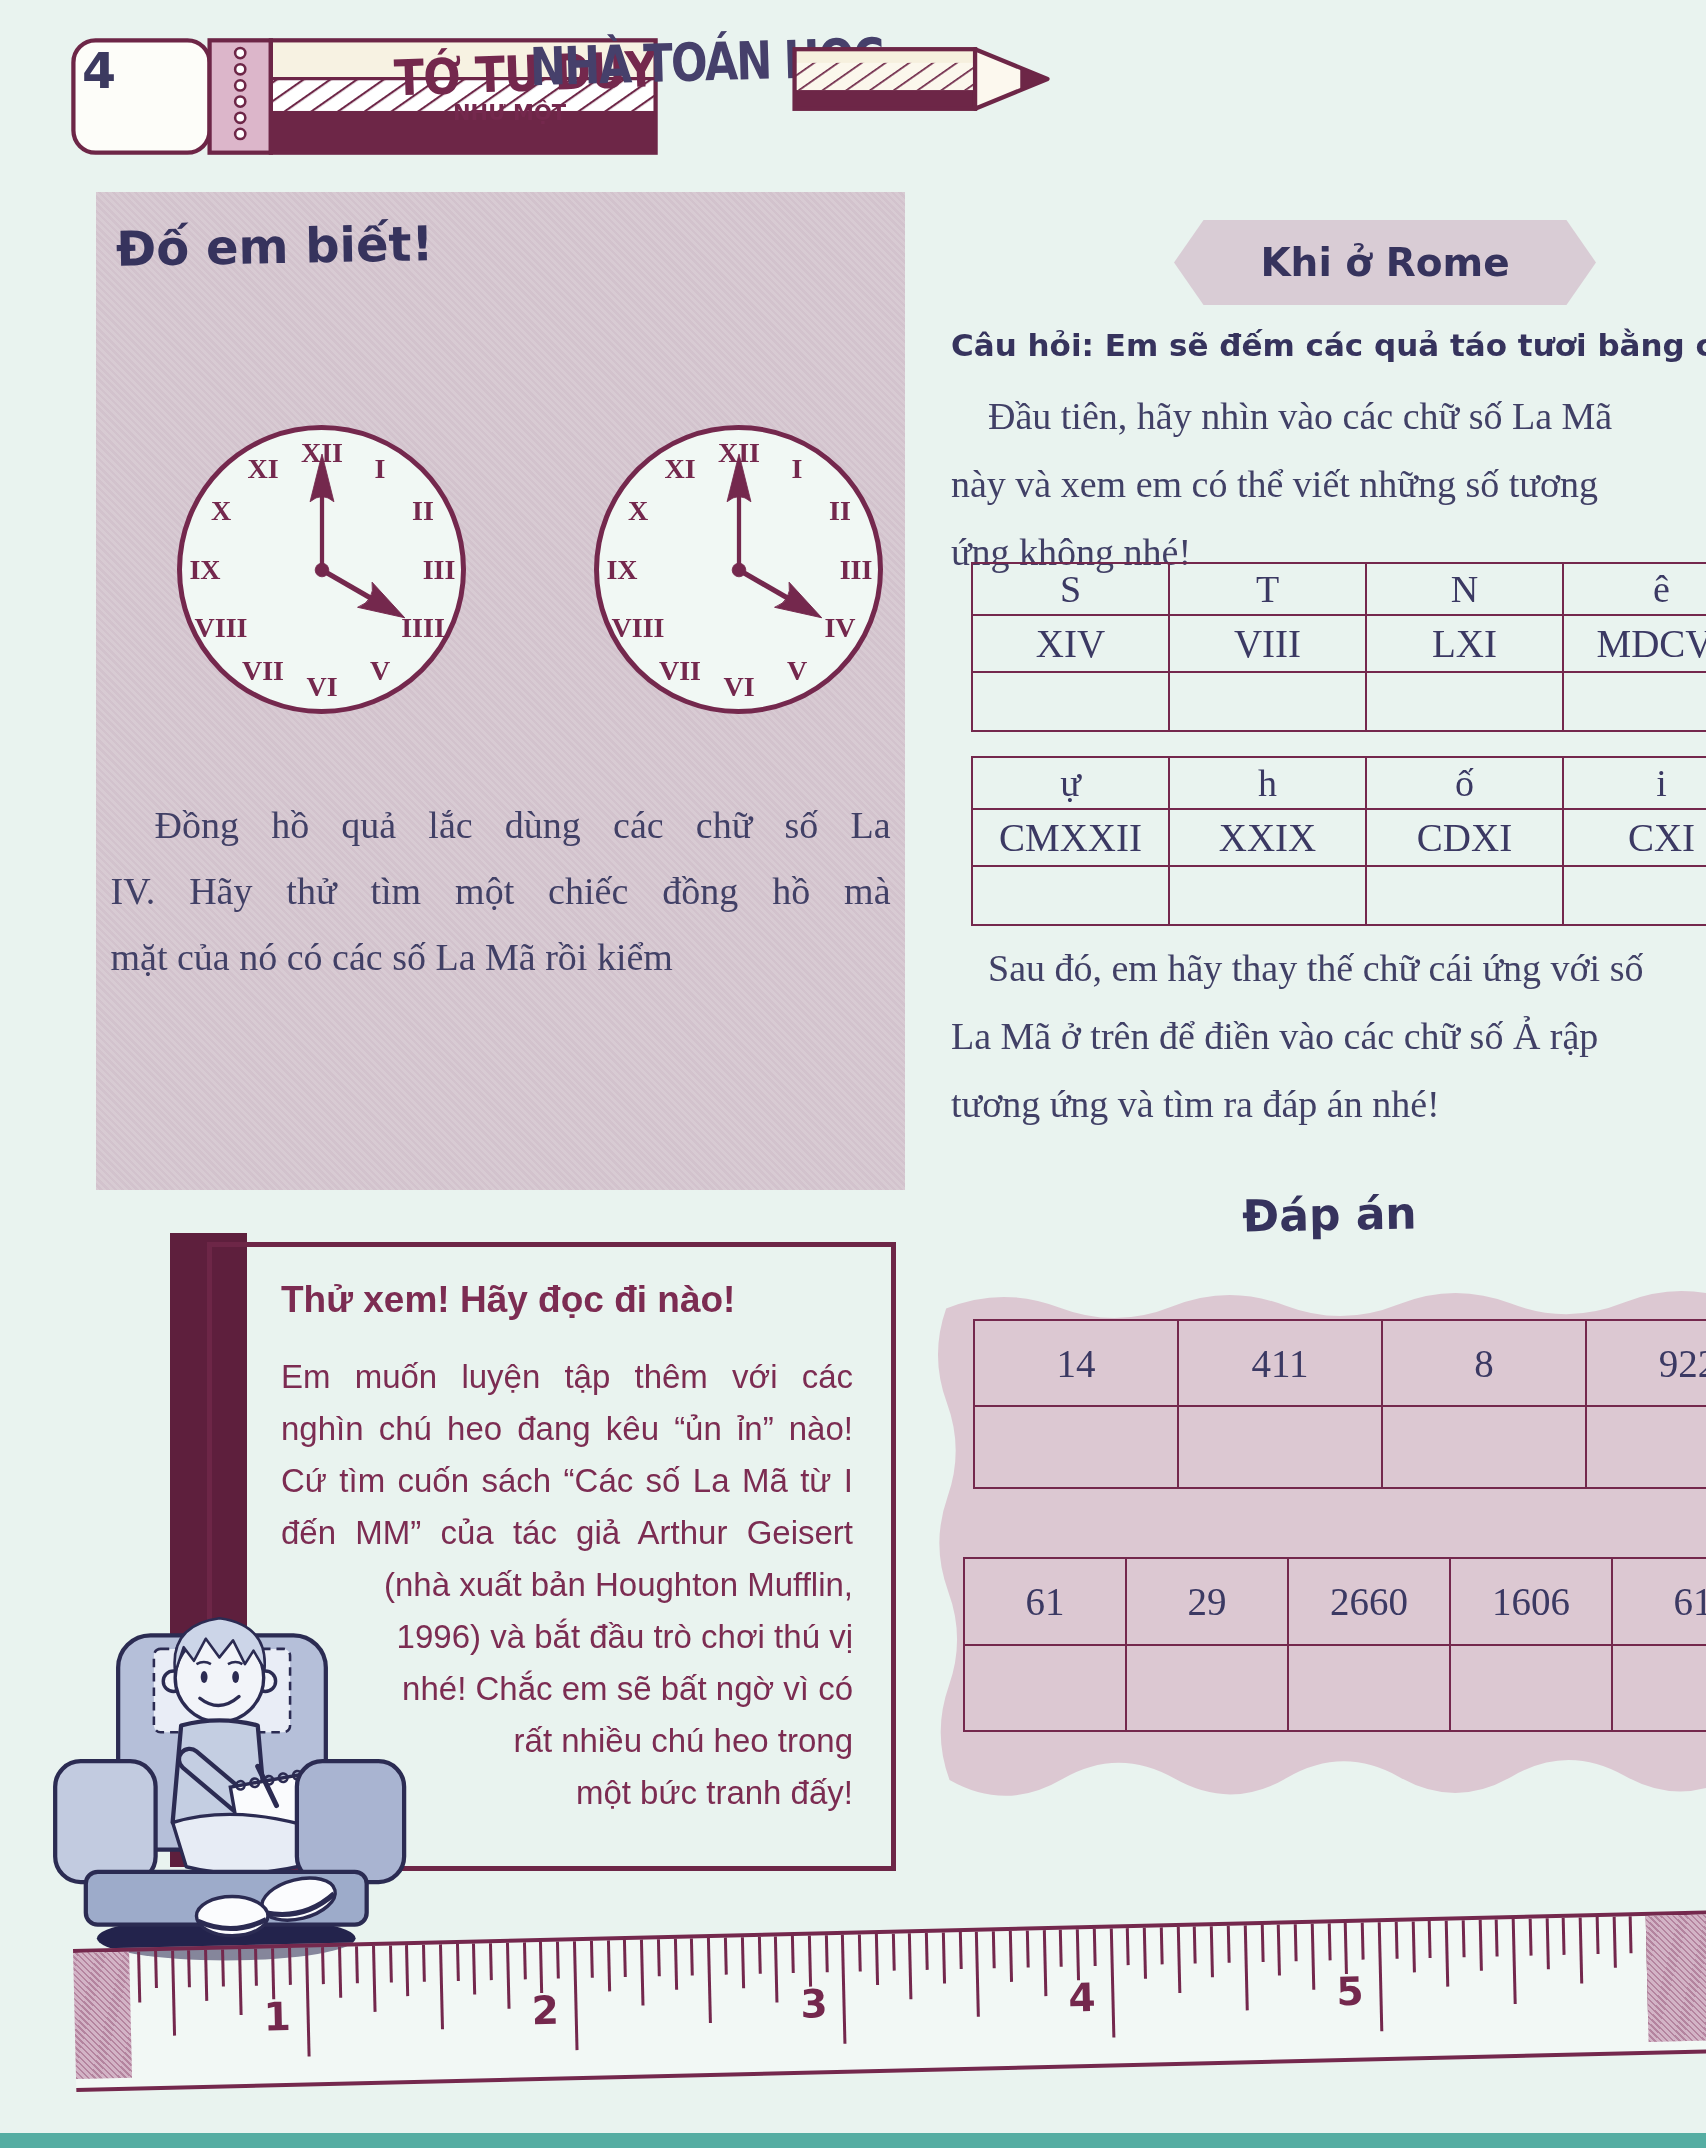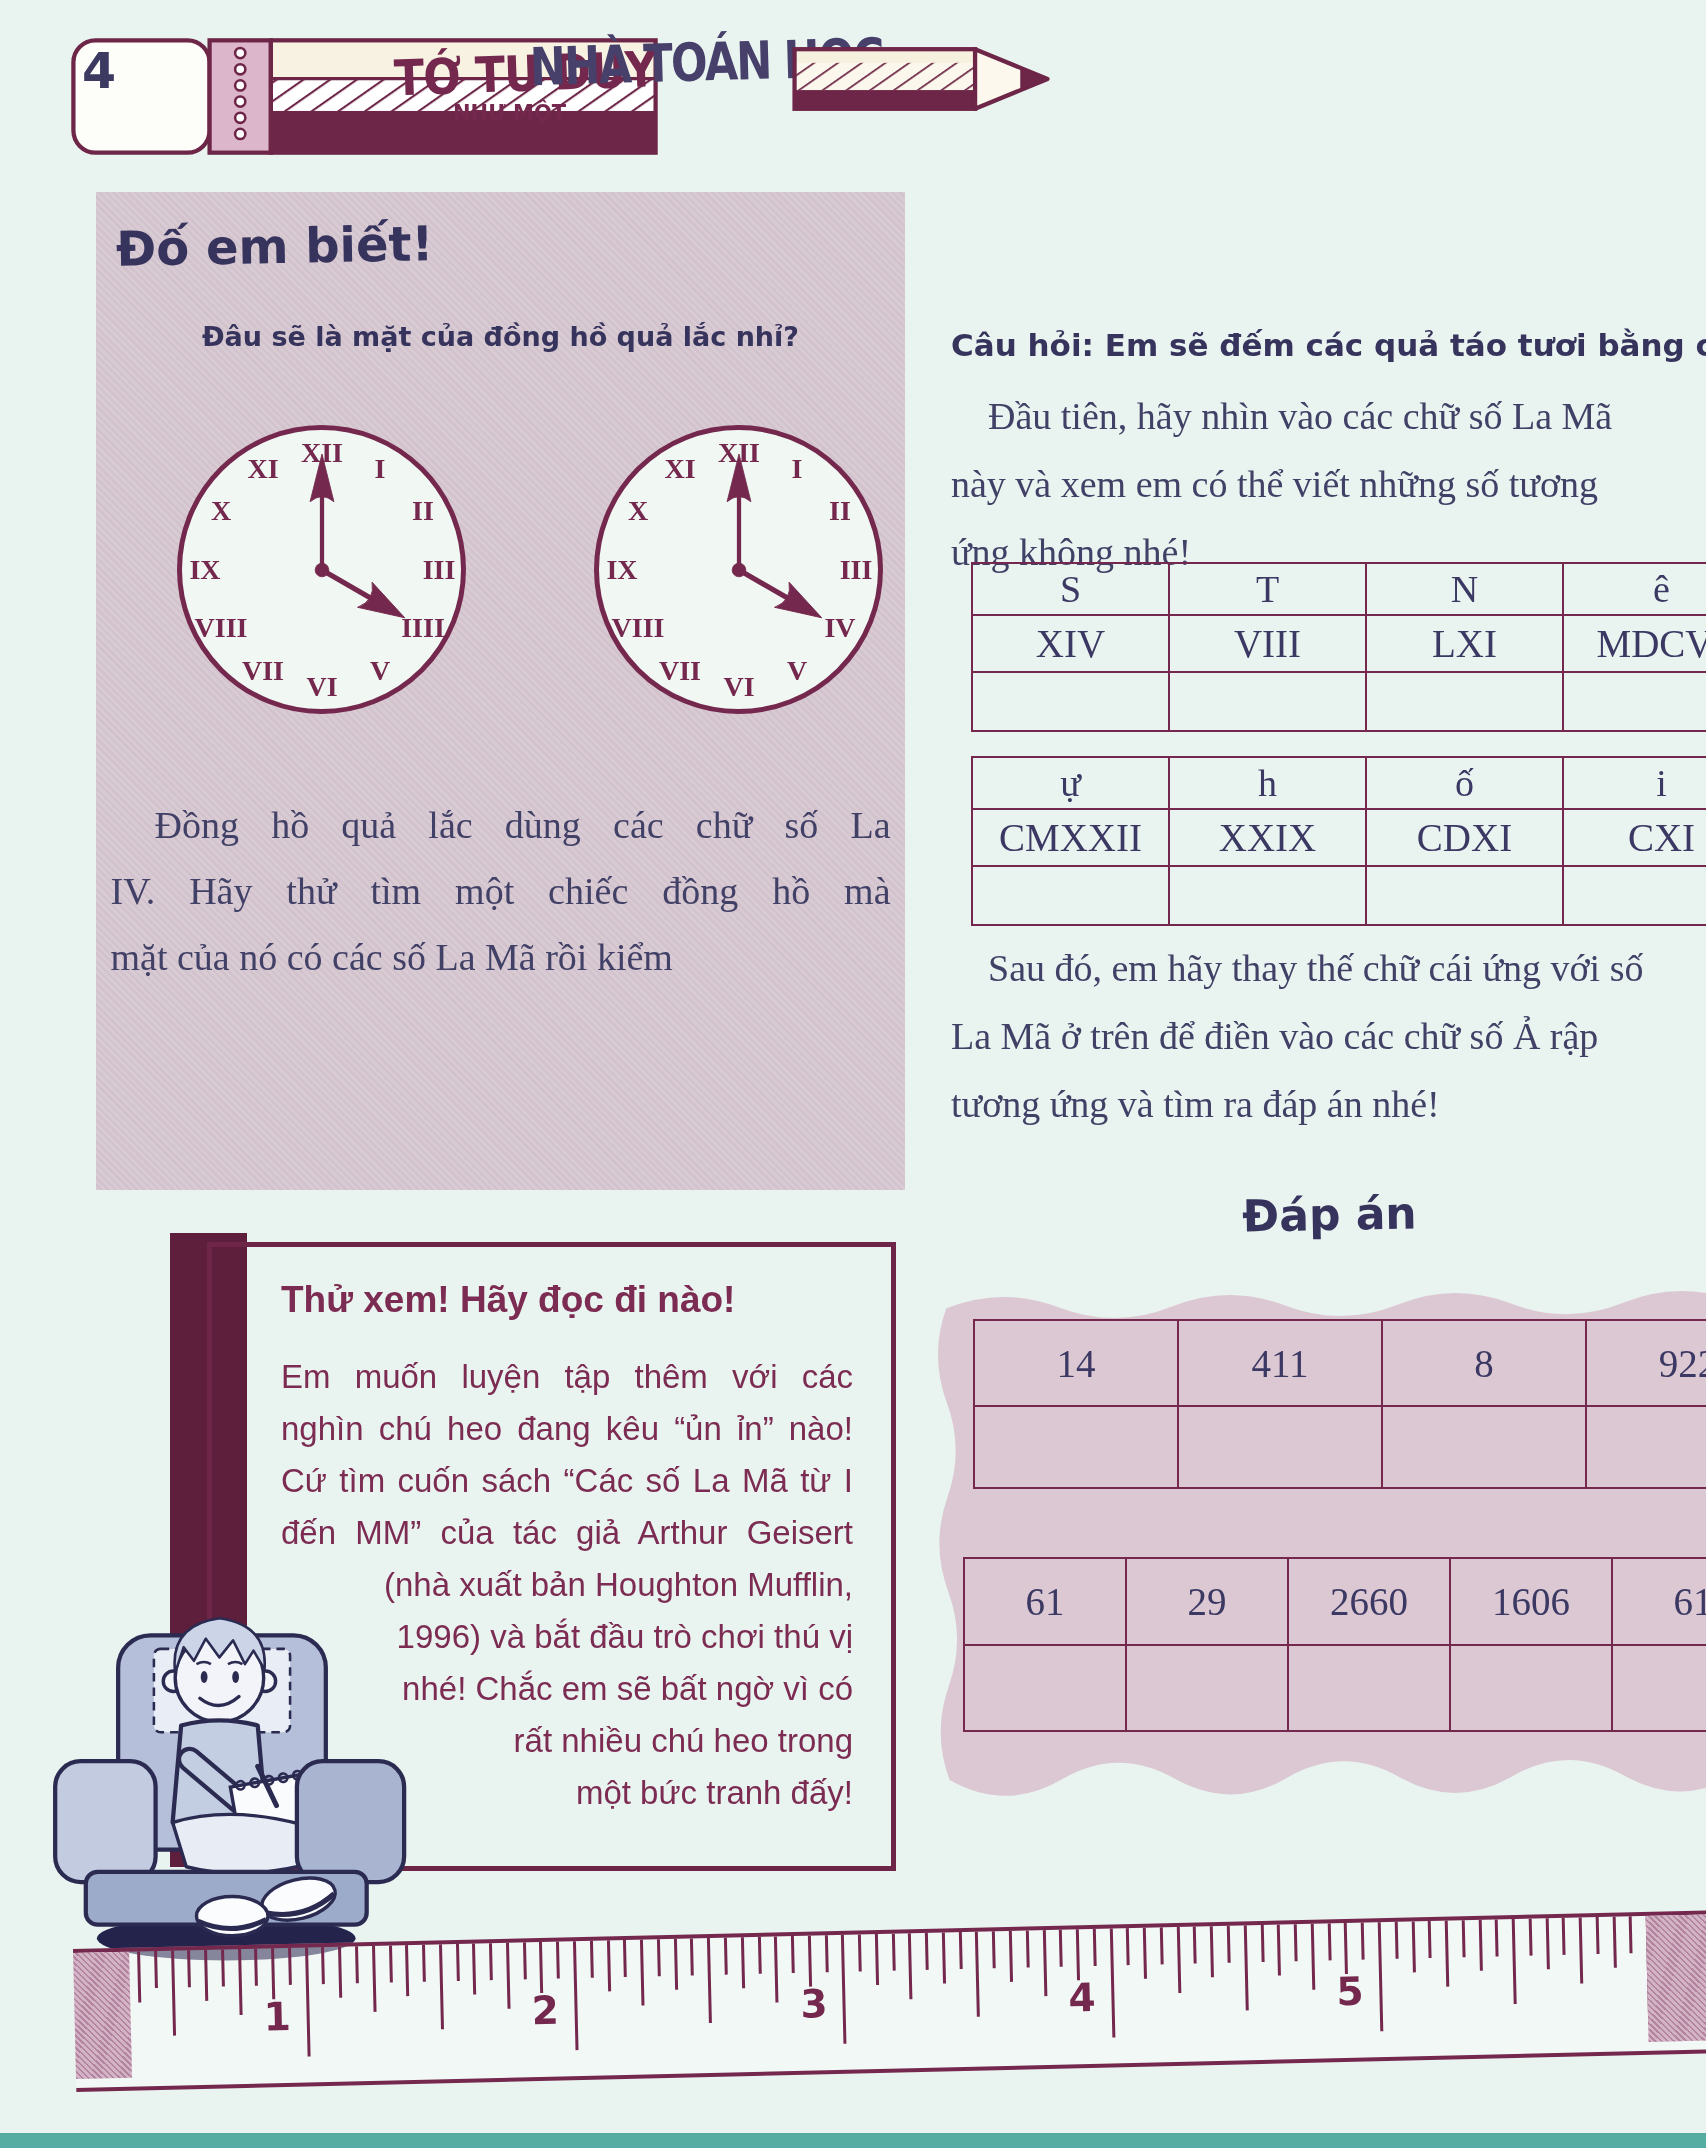--- a/index.html
+++ b/index.html
@@ -139,21 +139,20 @@
     <rect x="3" y="6" width="212" height="16" fill="#f6f0de"></rect>
     <rect x="3" y="22" width="212" height="32" fill="url(#hatchR)"></rect>
     <rect x="3" y="54" width="212" height="22" fill="#6d2647"></rect>
     <rect x="3" y="6" width="212" height="70" fill="none" stroke="#6d2647" stroke-width="5"></rect>
     <path d="M 215 6 L 300 41 L 215 76 Z" fill="#fcf8ee" stroke="#6d2647" stroke-width="5" stroke-linejoin="round"></path>
     <path d="M 268 28 L 300 41 L 268 54 Z" fill="#6d2647"></path>
   </svg>
 
   <div class="abs panel">
     <div class="abs quiz-title">Đố em biết!</div>
-    <div class="abs quiz-sub">Đâu sẽ là mặt của đồng hồ quả lắc nhỉ?</div>
 
     <div class="abs halo" style="left:38px;top:190px;"></div>
     <div class="abs halo" style="left:456px;top:190px;"></div>
 
     <div class="abs clock" style="left:81px;top:233px;">
       <div class="face"></div>
       <svg width="290" height="290" viewBox="0 0 340 340">
         <g fill="#74284d" stroke="#74284d">
           <g>
               <line x1="170" y1="170" x2="170" y2="78" stroke-width="5"></line>
@@ -209,20 +208,23 @@
         <span class="num" style="left: 86px; top: 44px;">XI</span>
       </div>
 
     <div class="abs quiz-par">
         <div class="line">Đồng hồ quả lắc dùng các chữ số La</div>
         <div class="line">IV. Hãy thử tìm một chiếc đồng hồ mà</div>
         <div class="line">mặt của nó có các số La Mã rồi kiểm</div>
       </div>
   </div>
 
+  <div class="abs banner">
+    <span>Khi ở Rome</span>
+  </div>
   <div class="abs rome-q">Câu hỏi: Em sẽ đếm các quả táo tươi bằng cách nào?</div>
 
   <div class="abs rome-par intro">
       <div class="line">Đầu tiên, hãy nhìn vào các chữ số La Mã</div>
       <div class="line">này và xem em có thể viết những số tương</div>
       <div class="line">ứng không nhé!</div>
     </div>
 
   <table class="rtable rome-t t1">
     <tbody>

